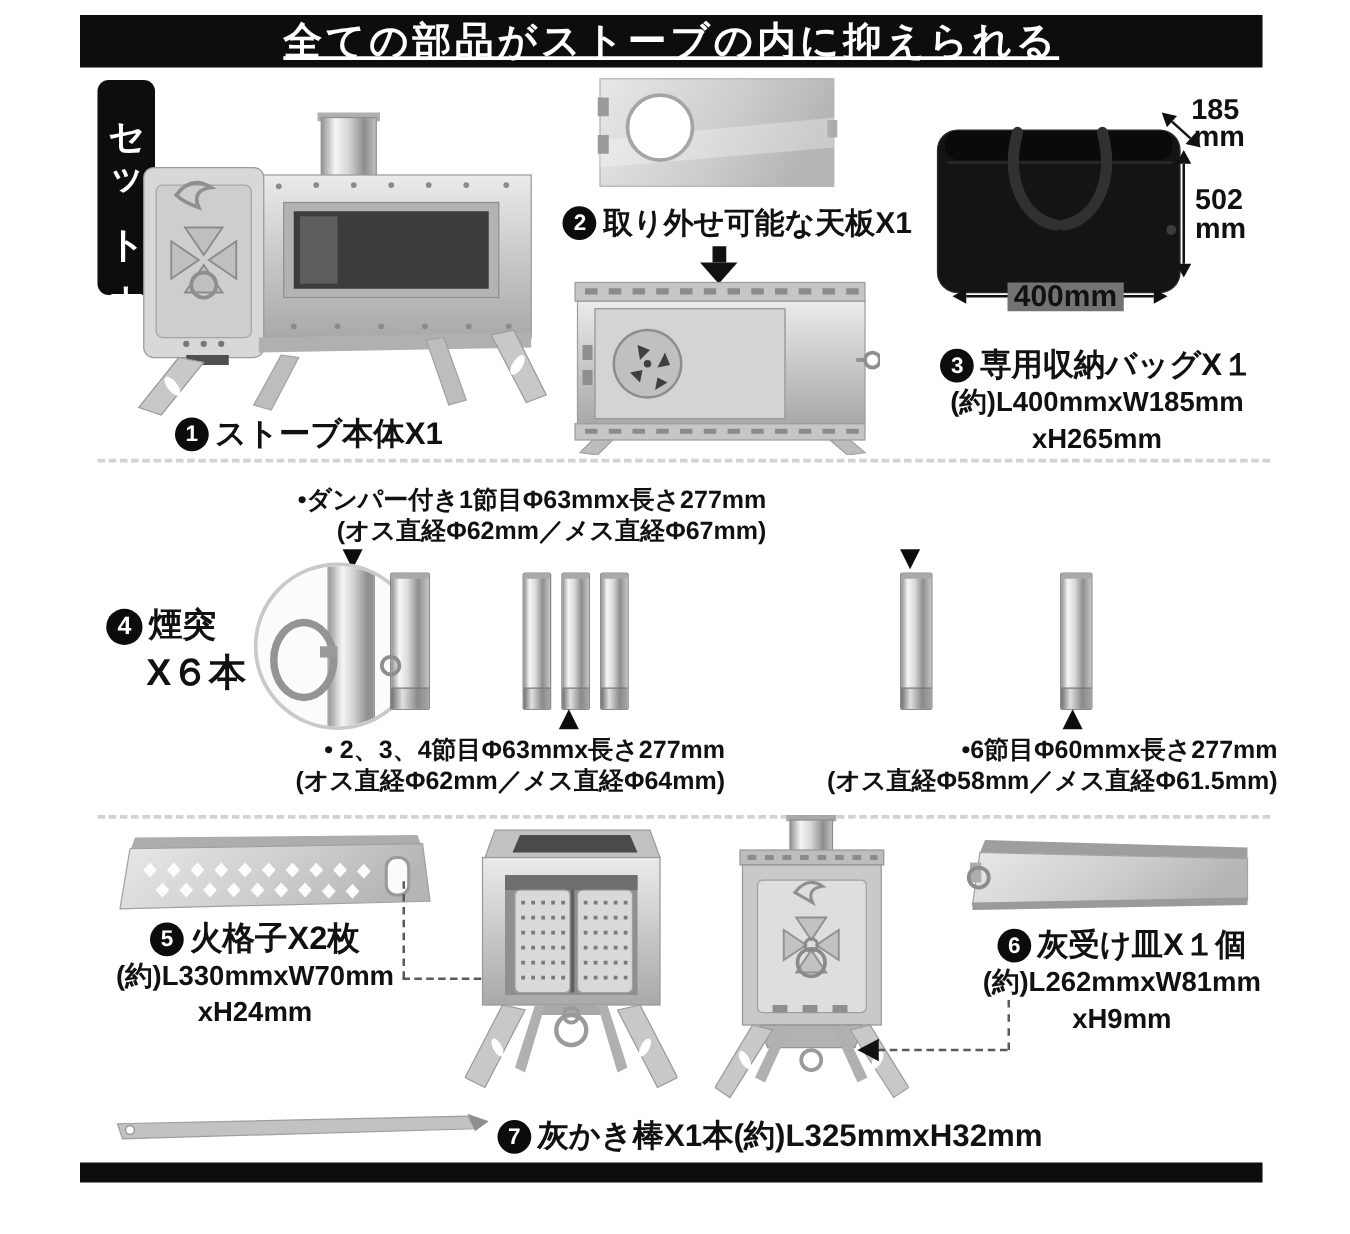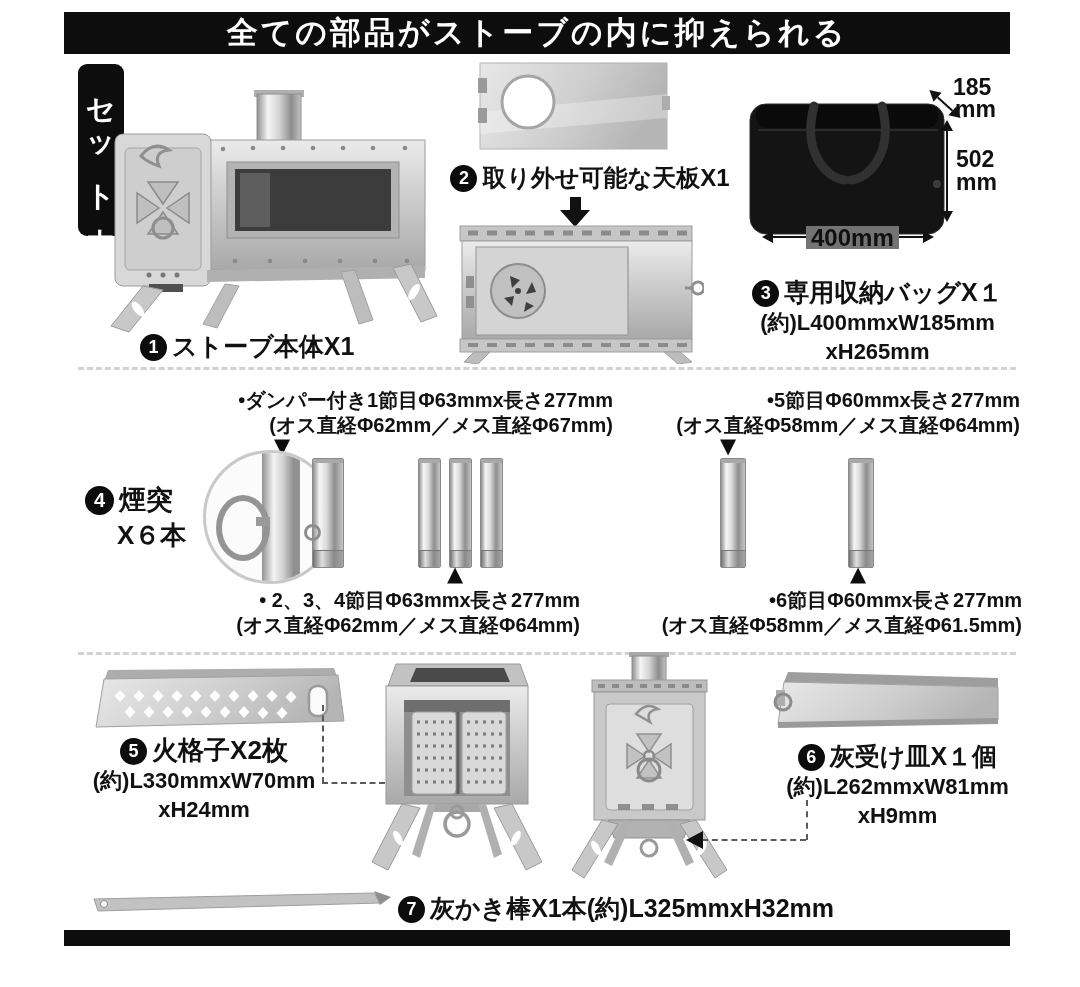--- a/index.html
+++ b/index.html
@@ -1,21 +1,21 @@
 <!DOCTYPE html>
 <html><head>
 <meta charset="utf-8">
 <style>
   html,body{margin:0;padding:0;background:#ffffff;}
   .canvas{position:relative;width:1080px;height:987px;background:#ffffff;overflow:hidden;
           font-family:"Liberation Sans","DejaVu Sans",sans-serif;color:#111;}
   .abs{position:absolute;}
   .title-bar{position:absolute;left:64px;top:12px;width:946px;height:42px;background:#0d0d0d;
              display:flex;align-items:center;justify-content:center;}
-  .title-bar span{color:#fff;font-size:31px;font-weight:700;letter-spacing:3px;}
+  .title-bar span{color:#fff;font-size:31px;font-weight:700;letter-spacing:3px;text-decoration:underline;}
   .side-badge{position:absolute;left:78px;top:64px;width:46px;height:172px;background:#0d0d0d;border-radius:9px;
               display:flex;align-items:center;justify-content:center;}
   .side-badge span{writing-mode:vertical-rl;color:#fff;font-size:29px;font-weight:700;letter-spacing:9px;}
   .item-label{position:absolute;font-weight:700;color:#111;white-space:nowrap;}
   .badge{display:inline-block;min-width:27px;height:27px;line-height:27px;border-radius:50%;background:#0c0c0c;
          color:#fff;text-align:center;font-size:18px;font-weight:700;margin-right:5px;vertical-align:2px;}
   .dims{position:absolute;text-align:center;font-weight:700;color:#111;line-height:29px;}
   .spec{position:absolute;font-weight:700;font-size:20px;line-height:25px;color:#111;text-align:right;white-space:nowrap;}
   .tri-glyph{position:absolute;font-size:21px;color:#0d0d0d;font-family:"DejaVu Sans",sans-serif;}
   .divider{position:absolute;left:78px;width:938px;border-top:3px dashed #d2d2d2;}
@@ -204,29 +204,25 @@
     <div>xH265mm</div>
   </div>
 
   <div class="divider" style="top:367px"></div>
 
   <div class="spec" style="left:193px;top:388px;width:420px">
     <div>•ダンパー付き1節目Φ63mmx長さ277mm</div>
     <div>(オス直経Φ62mm／メス直経Φ67mm)</div>
   </div>
   <span class="tri-glyph" style="left:274px;top:434px">▼</span>
-  <div class="spec" style="left:612px;top:388px;width:408px">
-    <div>•5節目Φ60mmx長さ277mm</div>
-    <div>(オス直経Φ58mm／メス直経Φ64mm)</div>
-  </div>
   <span class="tri-glyph" style="left:720px;top:434px">▼</span>
 
   <div class="item-label" style="left:85px;top:482px;font-size:27px">
     <span class="badge" style="min-width:29px;height:29px;line-height:29px;font-size:20px">4</span><span>煙突</span>
-    <div style="margin-left:32px;font-size:26px">X６本</div>
+    <div style="margin-left:32px;font-size:30px">X６本</div>
   </div>
 
   <div class="magnifier" style="left:203px;top:450px">
     <div class="mpipe"></div>
     <div class="mring"></div>
     <div class="mbar"></div>
   </div>
   <div class="pipe" style="left:312px;top:458px;width:30px;height:108px">
     <div class="ring"></div>
   </div>

